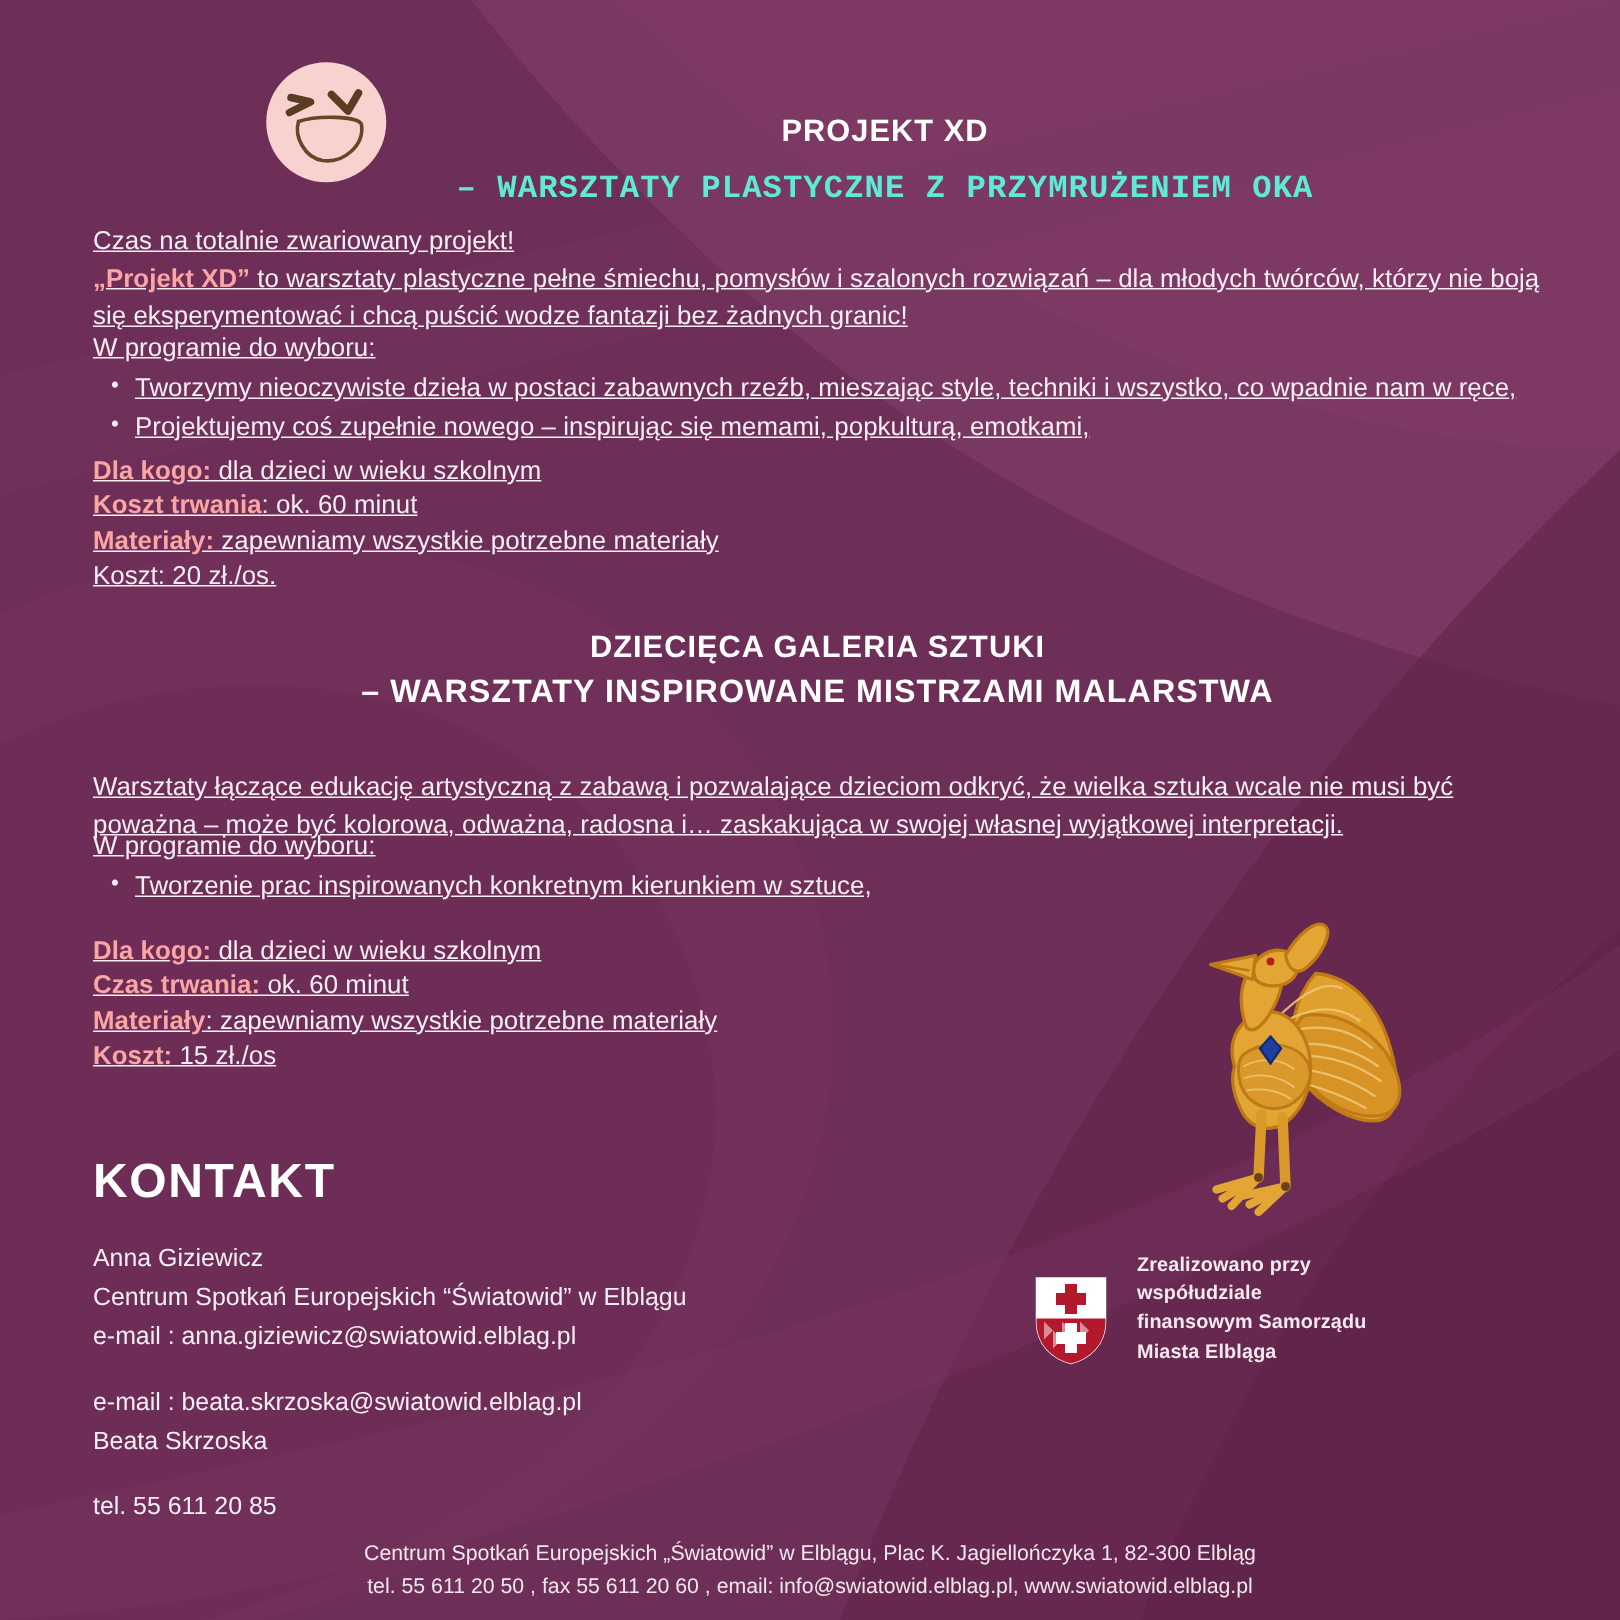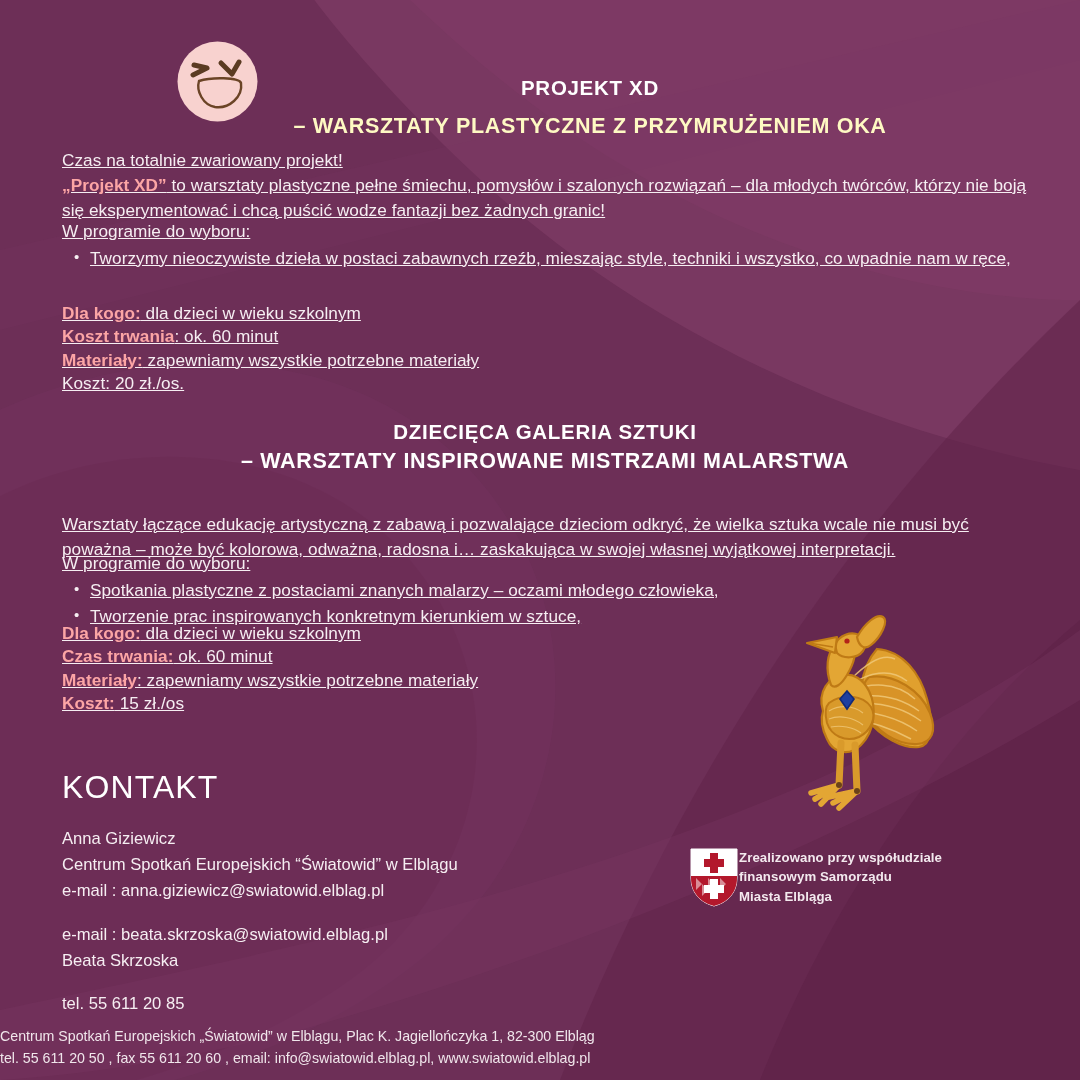--- a/index.html
+++ b/index.html
@@ -31,21 +31,21 @@
   .title-block{
     position:absolute; left:180px; top:78px; width:820px;
     text-align:center;
   }
   .t-line1{
     font-weight:bold; font-size:20.5px; letter-spacing:.7px;
     line-height:1.0; color:#ffffff;
   }
   .t-line2{
     font-weight:bold; font-size:21.5px; letter-spacing:.7px;
-    line-height:1.0; margin-top:17px; color:#fef9c3;
+    line-height:1.0; margin-top:17px; color:#5eead4;font-family:Liberation Mono, monospace;
   }
 
   
   .body-text{
     position:absolute;
     font-size:17.2px;
     line-height:1.44;
     color:#f6eef2;
     letter-spacing:.05px;
     text-decoration:underline;
@@ -74,40 +74,40 @@
   }
   .t2-line1{ font-weight:bold; font-size:20.5px; letter-spacing:.7px; }
   .t2-line2{ font-weight:bold; font-size:21.5px; letter-spacing:.7px; margin-top:5px; }
 
   .p2{ left:62px; top:500px; width:972px;margin-top:12px; }
   .prog2{ left:62px; top:551px; width:900px; }
 
   
   .kontakt-h{
     position:absolute; left:62px; top:769px;
-    font-size:32px; font-weight:normal; letter-spacing:1.1px; color:#ffffff;
+    font-size:32px; font-weight:bold; letter-spacing:1.1px; color:#ffffff;
   }
   .contact{
     position:absolute; left:62px; top:826px; width:520px;
     font-size:16.6px; line-height:1.58; color:#f6eef2;
   }
   .contact .spacer{ height:17px; }
 
   
   .bird{ position:absolute; left:785px; top:607px; width:165px; height:205px; }
 
   
-  .citylogo{ position:absolute; left:690px; top:848px; width:270px; height:62px; display:flex; align-items:flex-start; gap:1px;}
+  .citylogo{ position:absolute; left:690px; top:848px; width:270px; height:62px; display:flex; align-items:flex-end; gap:20px;}
   .crest{ width:48px; height:59px; flex:0 0 48px; }
   .citytext{ font-size:13.2px; line-height:1.46; font-weight:bold; color:#f3e9ee; letter-spacing:.1px;}
 
   
   .footer{
     position:absolute; left:0; top:1026px; width:1080px;
-    text-align:left; font-size:14.2px; line-height:1.52; color:#f0e6eb;
+    text-align:center; font-size:14.2px; line-height:1.52; color:#f0e6eb;
   }
 </style>
 </head>
 <body>
 
 <div id="poster">
 
   <div class="bg-layer">
     <svg viewBox="0 0 1080 1080" xmlns="http://www.w3.org/2000/svg">
       <rect x="0" y="0" width="1080" height="1080" fill="#6d2f57"></rect>
@@ -146,20 +146,21 @@
 
     <div class="body-text p1">
       <div>Czas na totalnie zwariowany projekt!</div>
       <div><b>„Projekt XD”</b><span> to warsztaty plastyczne pełne śmiechu, pomysłów i szalonych rozwiązań – dla młodych twórców, którzy nie boją się eksperymentować i chcą puścić wodze fantazji bez żadnych granic!</span></div>
     </div>
 
     <div class="body-text prog1">
       <div>W programie do wyboru:</div>
       <ul class="bullets">
         <li class="li-just">Tworzymy nieoczywiste dzieła  w  postaci  zabawnych  rzeźb,  mieszając style,  techniki  i  wszystko, co wpadnie nam w ręce,</li>
+        <li>Projektujemy coś zupełnie nowego – inspirując się memami, popkulturą, emotkami,</li>
       </ul>
     </div>
 
     <div class="body-text info1">
       <div><b>Dla kogo:</b><span> dla dzieci w wieku szkolnym</span></div>
       <div><b>Koszt trwania</b><span>: ok. 60 minut</span></div>
       <div><b>Materiały:</b><span> zapewniamy wszystkie potrzebne materiały</span></div>
       <div><span>Koszt: 20 zł./os.</span></div>
     </div>
 
@@ -168,21 +169,20 @@
       <div class="t2-line2">– WARSZTATY INSPIROWANE MISTRZAMI MALARSTWA</div>
     </div>
 
     <div class="body-text p2">
       <div>Warsztaty łączące edukację artystyczną z zabawą i pozwalające dzieciom odkryć, że wielka sztuka wcale nie musi być poważna – może być kolorowa, odważna, radosna i… zaskakująca w swojej własnej wyjątkowej interpretacji.</div>
     </div>
 
     <div class="body-text prog2">
       <div>W programie do wyboru:</div>
       <ul class="bullets">
-        <li>Spotkania plastyczne z postaciami znanych malarzy – oczami młodego człowieka,</li>
         <li>Tworzenie prac inspirowanych konkretnym kierunkiem w sztuce,</li>
       </ul>
     </div>
 
     <div class="body-text info2">
       <div><b>Dla kogo:</b><span> dla dzieci w wieku szkolnym</span></div>
       <div><b>Czas trwania:</b><span> ok. 60 minut</span></div>
       <div><b>Materiały</b><span>: zapewniamy wszystkie potrzebne materiały</span></div>
       <div><b>Koszt:</b><span> 15 zł./os</span></div>
     </div>

